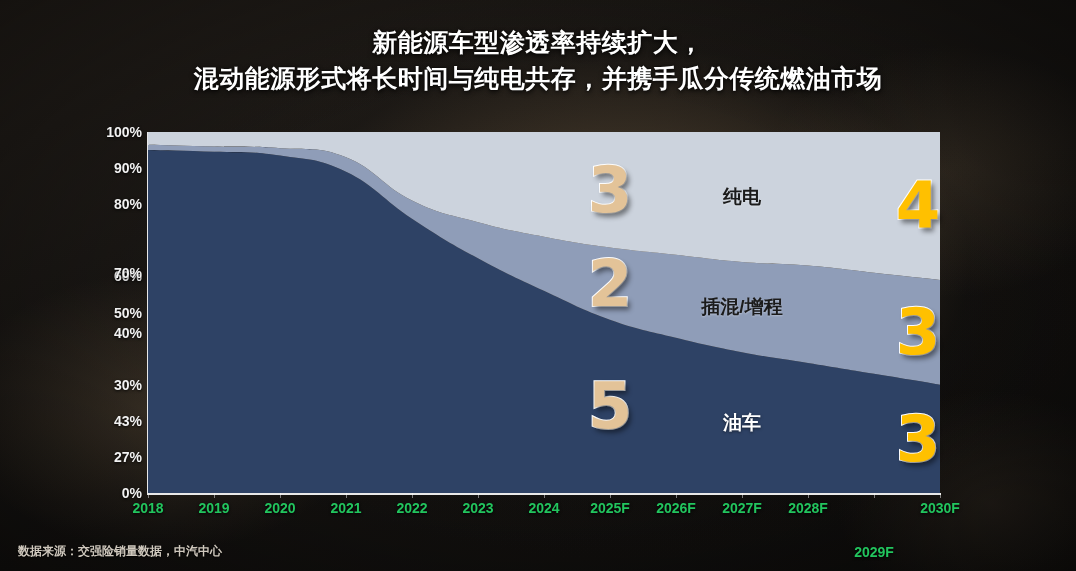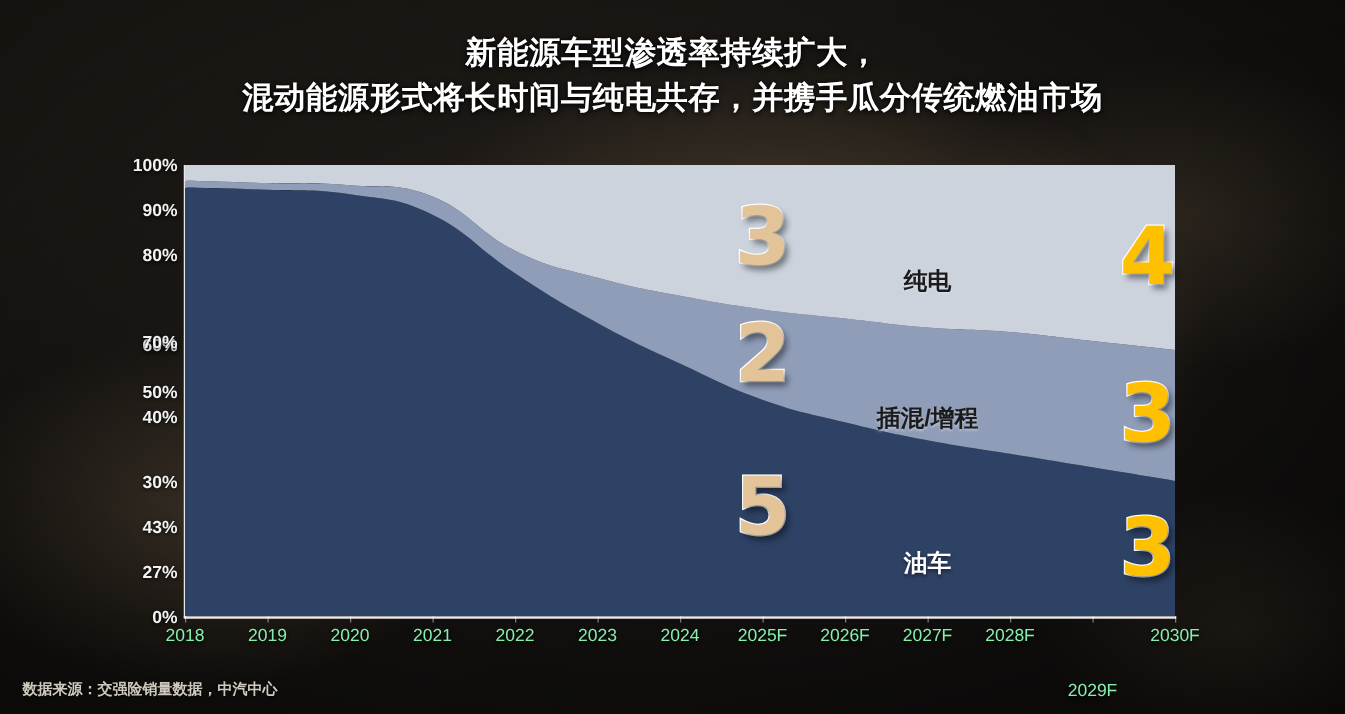--- a/index.html
+++ b/index.html
@@ -37,29 +37,29 @@
     color:#f2f2f2;font-size:14px;font-weight:700;text-align:right;
     text-shadow:0 1px 3px rgba(0,0,0,0.9);}
   .gridtick{position:absolute;left:148px;width:5px;height:1px;background:rgba(255,255,255,0.35);}
 
   .axisline{position:absolute;background:#e8e8e8;}
   .axis-y{left:147px;top:132px;width:1.5px;height:362px;}
   .axis-x{left:147px;top:493px;width:794px;height:1.5px;}
 
   .xaxis{position:absolute;left:148px;top:500px;width:792px;height:26px;}
   .xtick{position:absolute;transform:translateX(-50%);
-    color:#86efac;font-size:14px;font-weight:400;white-space:nowrap;
+    color:#22c55e;font-size:14px;font-weight:700;white-space:nowrap;
     text-shadow:0 1px 3px rgba(0,0,0,0.9);}
   .xtickmark{position:absolute;top:493px;width:1px;height:5px;background:rgba(255,255,255,0.45);}
 
   .serieslabel{position:absolute;transform:translate(-50%,-50%);
     font-size:19px;font-weight:600;white-space:nowrap;
     font-family:"Liberation Sans","DejaVu Sans",sans-serif;}
-  .lab-dark{color:#1b1b1b;text-shadow:0 1px 2px rgba(255,255,255,0.35);margin-top:28px;}
-  .lab-light{color:#ffffff;text-shadow:0 1px 3px rgba(0,0,0,0.55);margin-top:28px;}
+  .lab-dark{color:#1b1b1b;text-shadow:0 1px 2px rgba(255,255,255,0.35);}
+  .lab-light{color:#ffffff;text-shadow:0 1px 3px rgba(0,0,0,0.55);}
 
   .bignum{position:absolute;transform:translate(-50%,-50%);
     font-size:64px;font-weight:800;line-height:1;
     font-family:"DejaVu Sans","Liberation Sans",sans-serif;
     -webkit-text-stroke:2px #ffffff;
     paint-order:stroke fill;
     text-shadow:3px 4px 5px rgba(0,0,0,0.45);}
   .num-muted{color:#e3c398;}
   .num-bright{color:#ffc000;}
 

